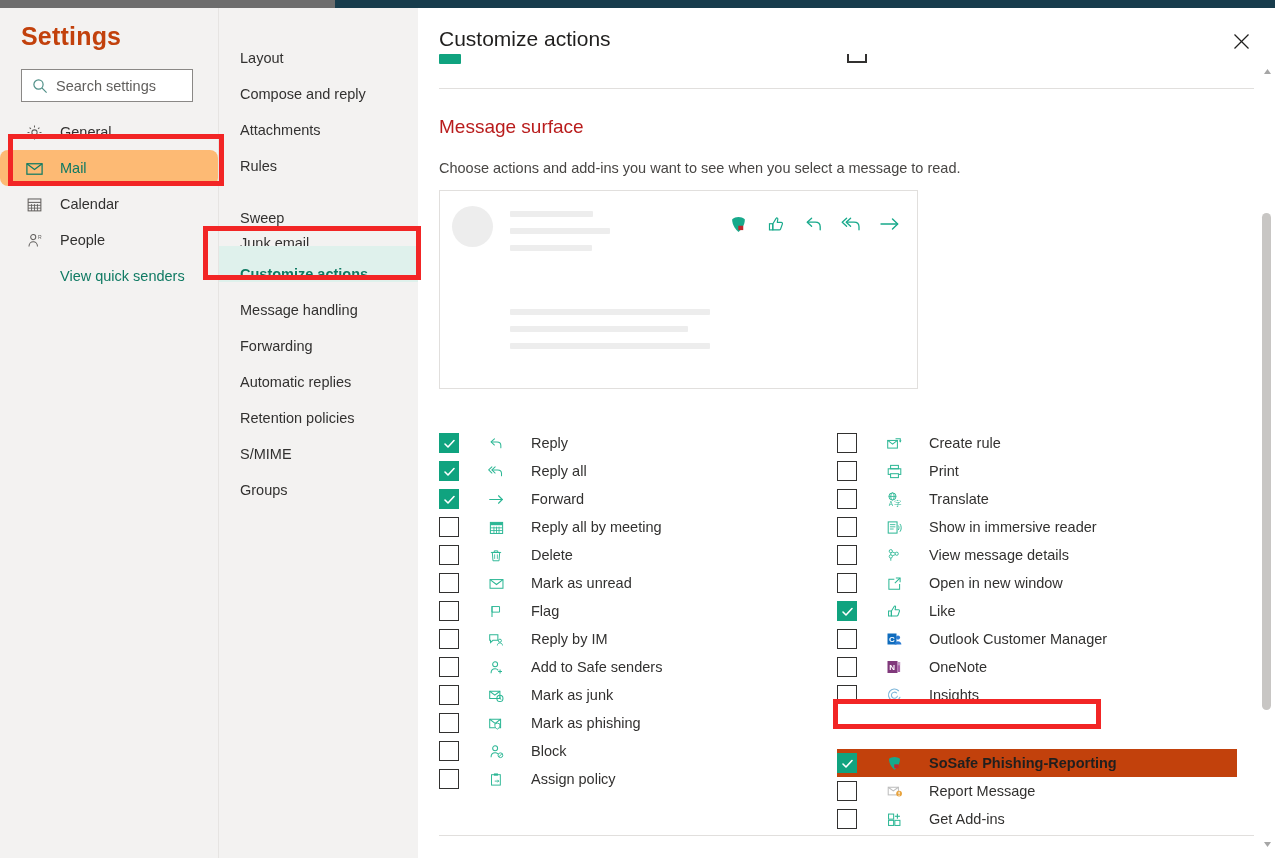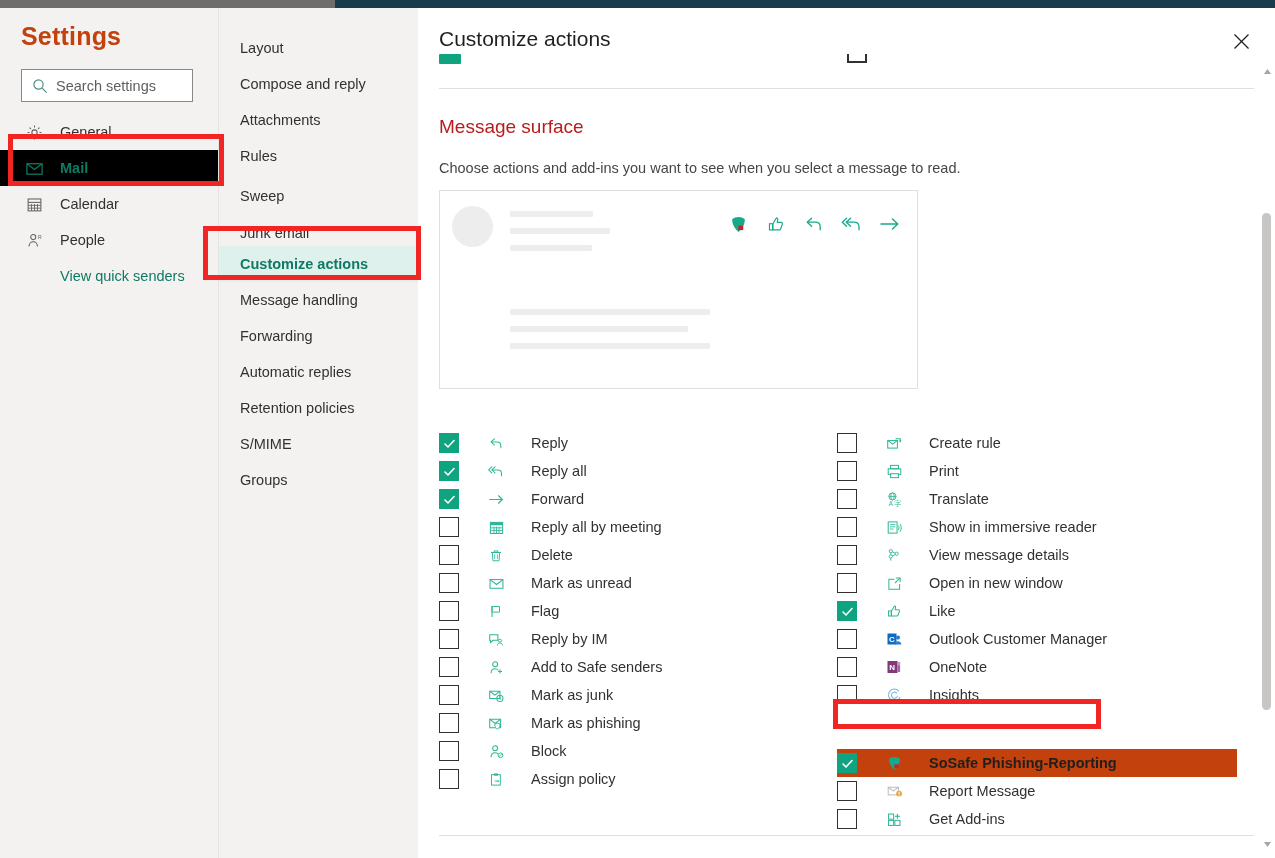--- a/index.html
+++ b/index.html
@@ -36,38 +36,38 @@
     width:120px;padding:0;
   }
   #search-input::placeholder{color:#605e5c;}
 
   .nav-item{
     position:absolute;left:0;width:218px;height:36px;
     display:flex;align-items:center;box-sizing:border-box;
     font-size:14.5px;color:#323130;cursor:pointer;
   }
   .nav-item .nico{width:24px;margin-left:22px;margin-right:14px;display:flex;justify-content:center;}
-  .nav-item.sel{background:#000000;color:#0f7a63;font-weight:700;}
+  .nav-item.sel{background:#fdba74;color:#0f7a63;font-weight:400;border-radius:8px;}
   #nav-general{top:106px;}
   #nav-mail{top:142px;}
   #nav-calendar{top:178px;}
   #nav-people{top:214px;}
   #quick-settings{
     position:absolute;left:60px;top:260px;
     font-size:14.5px;color:#0f7a63;cursor:pointer;
   }
 
   
   #midnav{
     position:absolute;left:218px;top:8px;width:200px;height:850px;
     background:#f3f2f1;border-left:1px solid #e6e4e2;
   }
   .mid-item{
     position:absolute;left:0;width:200px;height:36px;
-    display:flex;align-items:center;padding-left:21px;box-sizing:border-box;
+    display:flex;align-items:flex-end;padding-left:21px;box-sizing:border-box;
     font-size:14.5px;color:#323130;cursor:pointer;
   }
   .mid-item.sel{background:#dff1ec;color:#0f7a63;font-weight:700;}
 
   
   .redbox{position:absolute;border:5px solid #f22525;box-sizing:border-box;pointer-events:none;}
   #redbox-mail{left:8px;top:134px;width:216px;height:52px;}
   #redbox-custom{left:203px;top:226px;width:218px;height:54px;}
   #redbox-sosafe{left:833px;top:699px;width:268px;height:30px;background:#ffffff;}
 
@@ -215,21 +215,21 @@
     </div>
   <div class="mid-item" style="top:58px">
       <span>Compose and reply</span>
     </div>
   <div class="mid-item" style="top:94px">
       <span>Attachments</span>
     </div>
   <div class="mid-item" style="top:130px">
       <span>Rules</span>
     </div>
-  <div class="mid-item" style="top:170px">
+  <div class="mid-item" style="top:182px">
       <span>Sweep</span>
     </div>
   <div class="mid-item" style="top:207px">
       <span>Junk email</span>
     </div>
   <div class="mid-item sel" style="top:238px">
       <span>Customize actions</span>
     </div>
   <div class="mid-item" style="top:274px">
       <span>Message handling</span>

